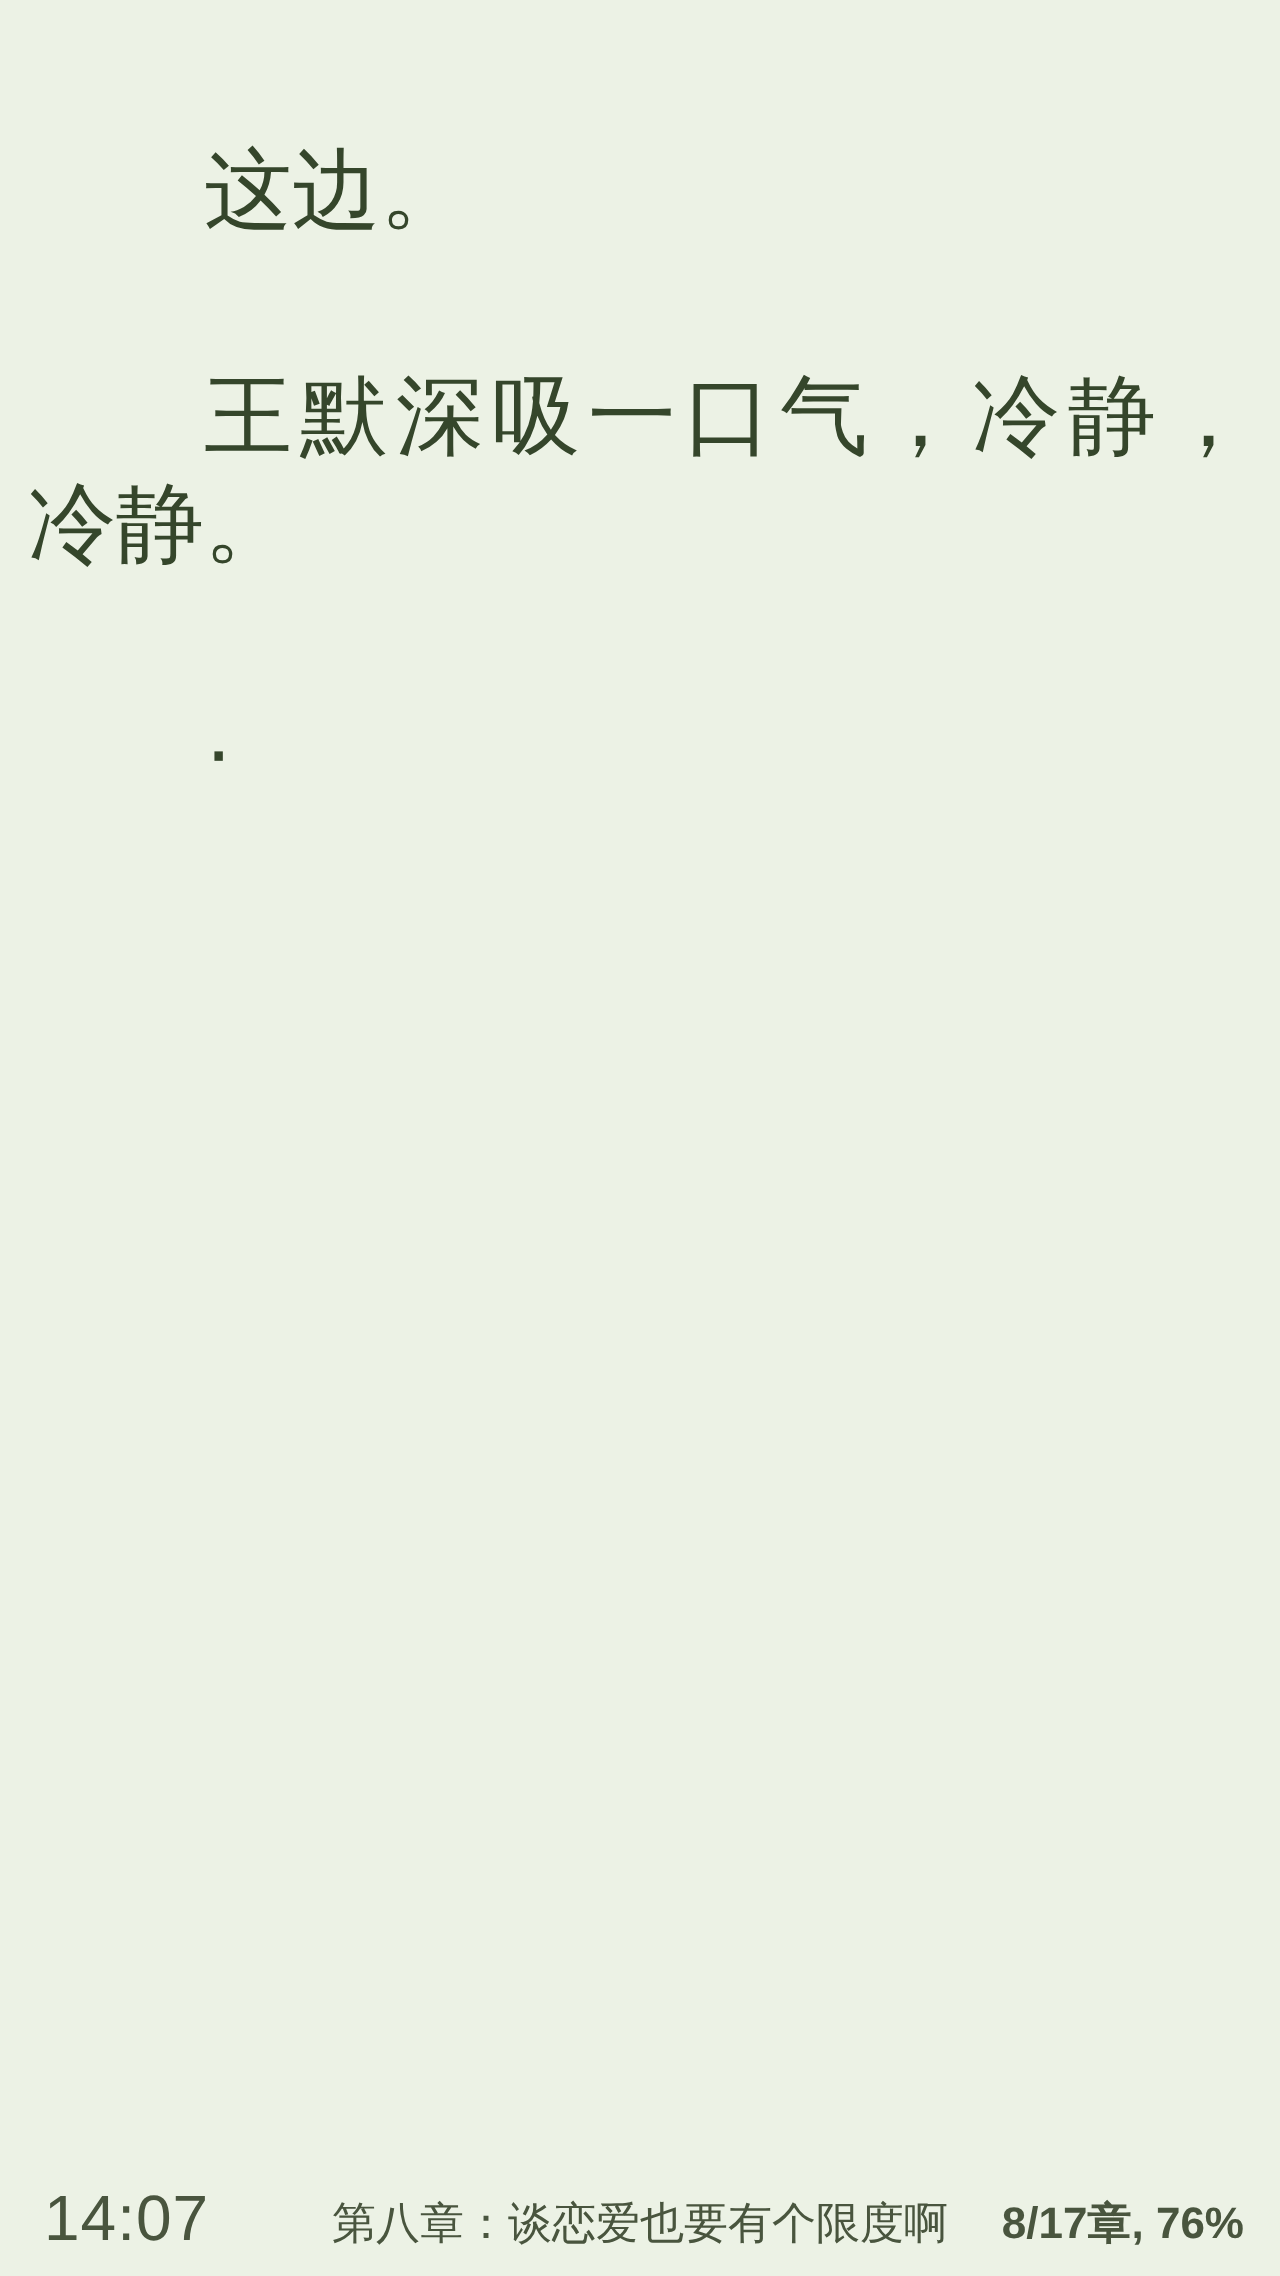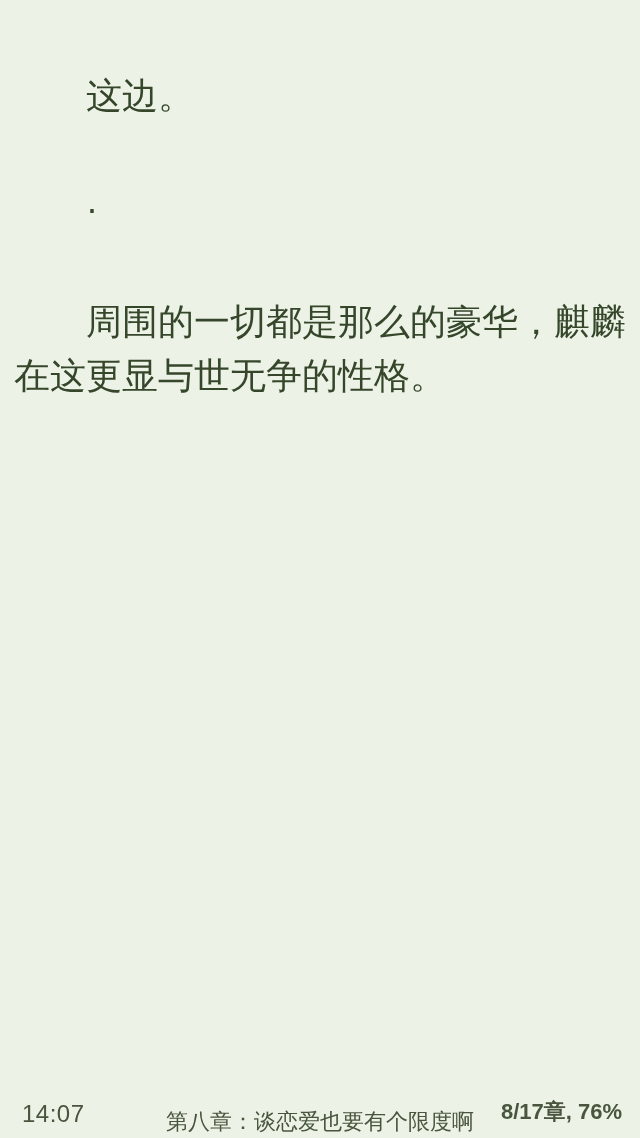--- a/index.html
+++ b/index.html
@@ -12,21 +12,21 @@
   }
   .screen {
     position: relative;
     width: 640px;
     height: 1138px;
     background: #ecf2e5;
   }
   .page-content {
     box-sizing: border-box;
     padding: 69px 14px 0 14px;
-    font-size: 36px;
+    font-size: 44px;
     line-height: 54px;
     color: #35462b;
     text-align: justify;
   }
   .page-content p {
     margin: 0 0 59px 0;
     text-indent: 2em;
     word-break: break-all;
     letter-spacing: 0;
   }
@@ -36,47 +36,47 @@
     right: 0;
     bottom: 0;
     height: 44px;
     font-size: 22px;
     color: #49553e;
   }
   .status-bar .time {
     position: absolute;
     left: 22px;
     bottom: 10px;
-    font-size: 24px;
+    font-size: 32px;
     letter-spacing: 0.5px;
   }
   .status-bar .chapter {
     position: absolute;
     left: 50%;
     transform: translateX(-50%);
-    bottom: 1px;
+    bottom: 11px;
     white-space: nowrap;
   }
   .status-bar .progress {
     position: absolute;
     right: 18px;
     bottom: 11px;
     white-space: nowrap;
     font-weight: bold;
   }
 </style>
 </head>
 <body>
 
 <div class="screen">
 
   <div class="page-content">
     <p>这边。</p>
+    <p>王默深吸一口气，冷静，冷静。</p>
     <p>·</p>
-    <p>周围的一切都是那么的豪华，麒麟在这更显与世无争的性格。</p>
   </div>
 
   <div class="status-bar">
     <span class="time">14:07</span>
     <span class="chapter">第八章：谈恋爱也要有个限度啊</span>
     <span class="progress">8/17章, 76%</span>
   </div>
 
 </div>
 

